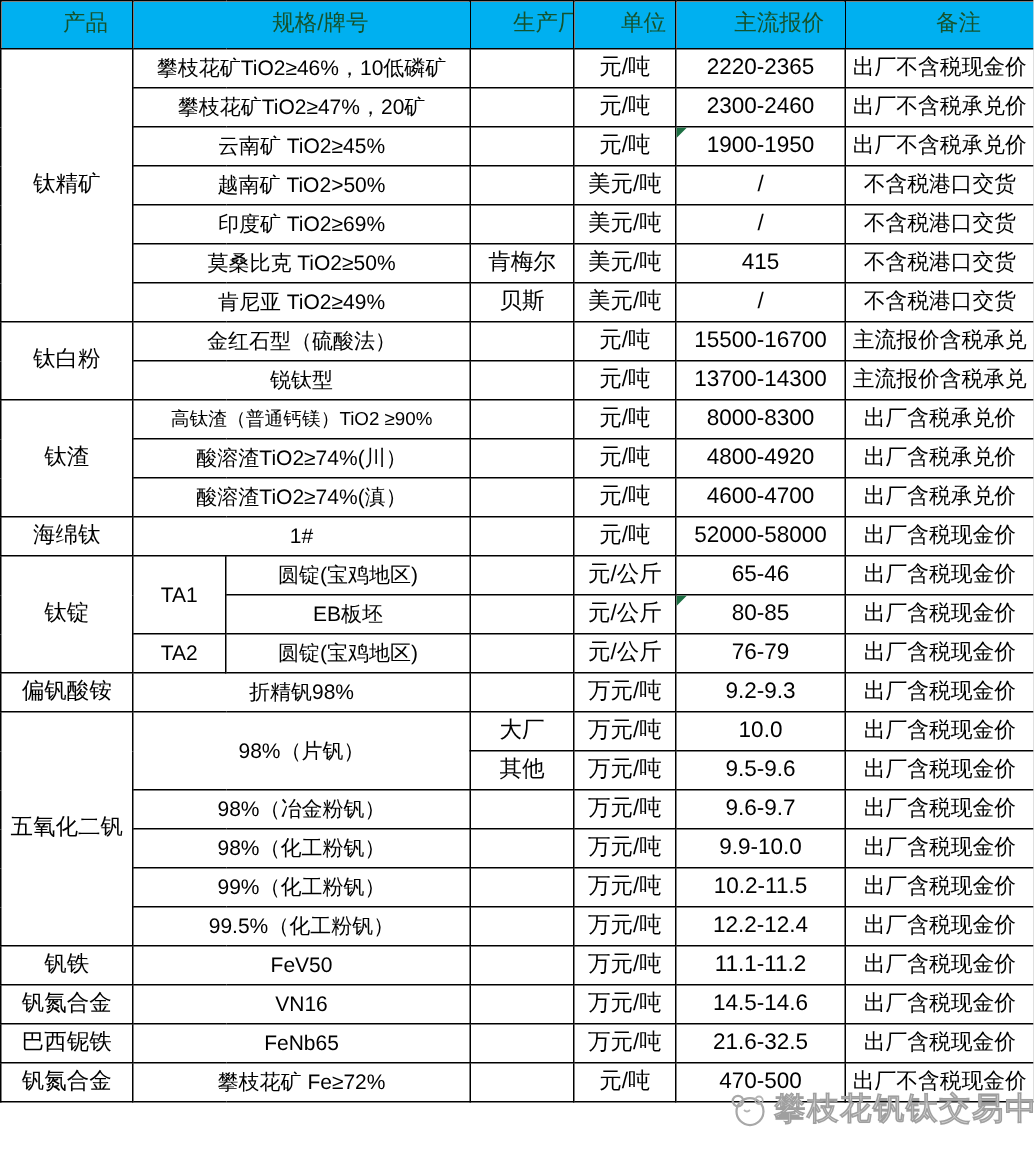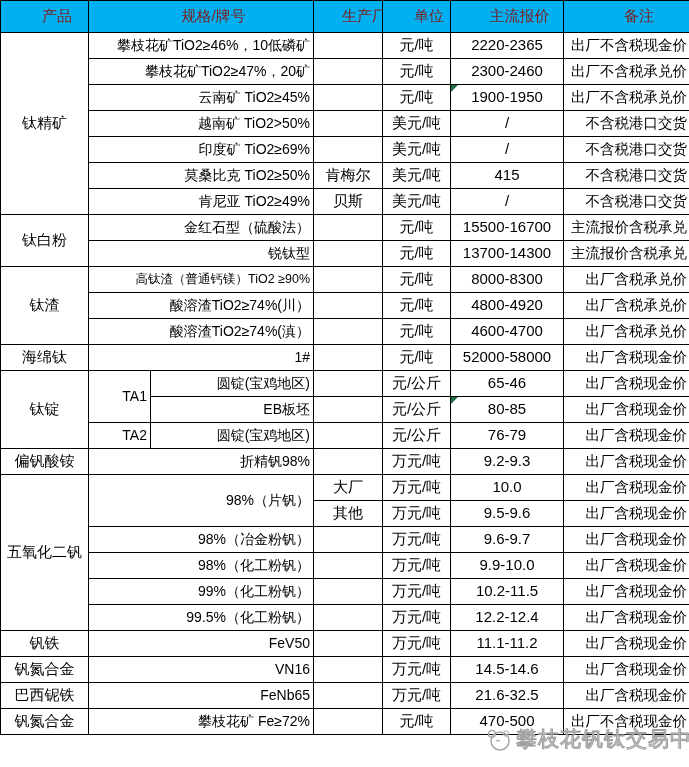--- a/index.html
+++ b/index.html
@@ -23,28 +23,28 @@
     overflow:hidden;
     box-sizing:border-box;
     font-size:15px;
     line-height:1.1;
     position:relative;
   }
   .price-table thead tr{height:32px;}
   .price-table tbody tr{height:26px;}
   .price-table th{
     background:#00b0f0;
-    color:#7f1d1d;
+    color:#14532d;
     font-weight:normal;
     font-size:15px;
     text-align:center;
     padding-left:28px;
   }
   td.center{text-align:center;}
-  td.left{text-align:right;font-size:14px;}
+  td.left{text-align:center;font-size:14px;}
   td.note{font-size:14.5px;padding:0 2px;}
   td.small{font-size:12.5px;margin-left:32px;}
   .corner-marker{
     position:absolute;top:0;left:0;
     width:0;height:0;
     border-top:7px solid #1d7044;
     border-right:7px solid transparent;
   }
   .watermark{
     position:absolute;

